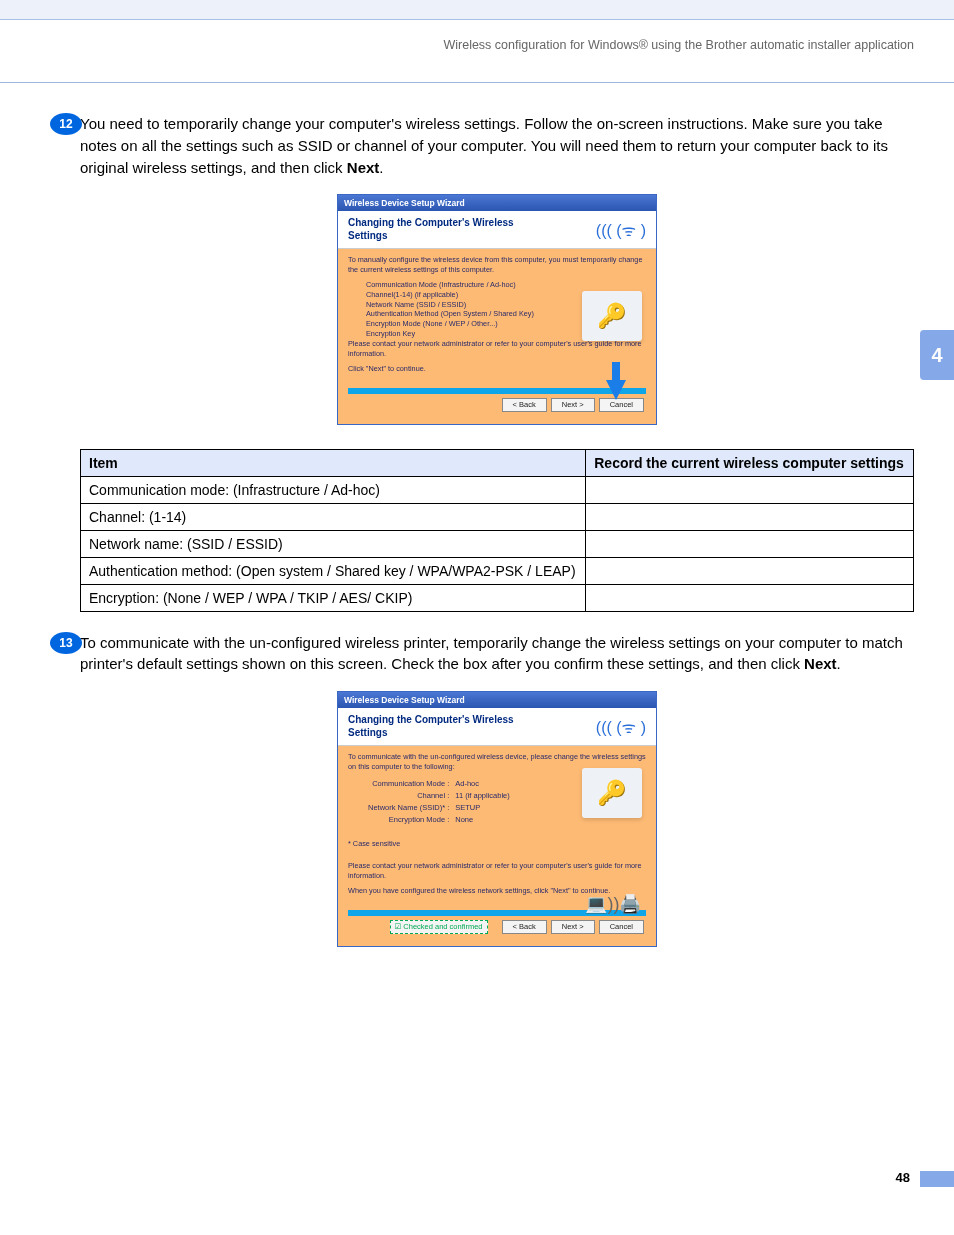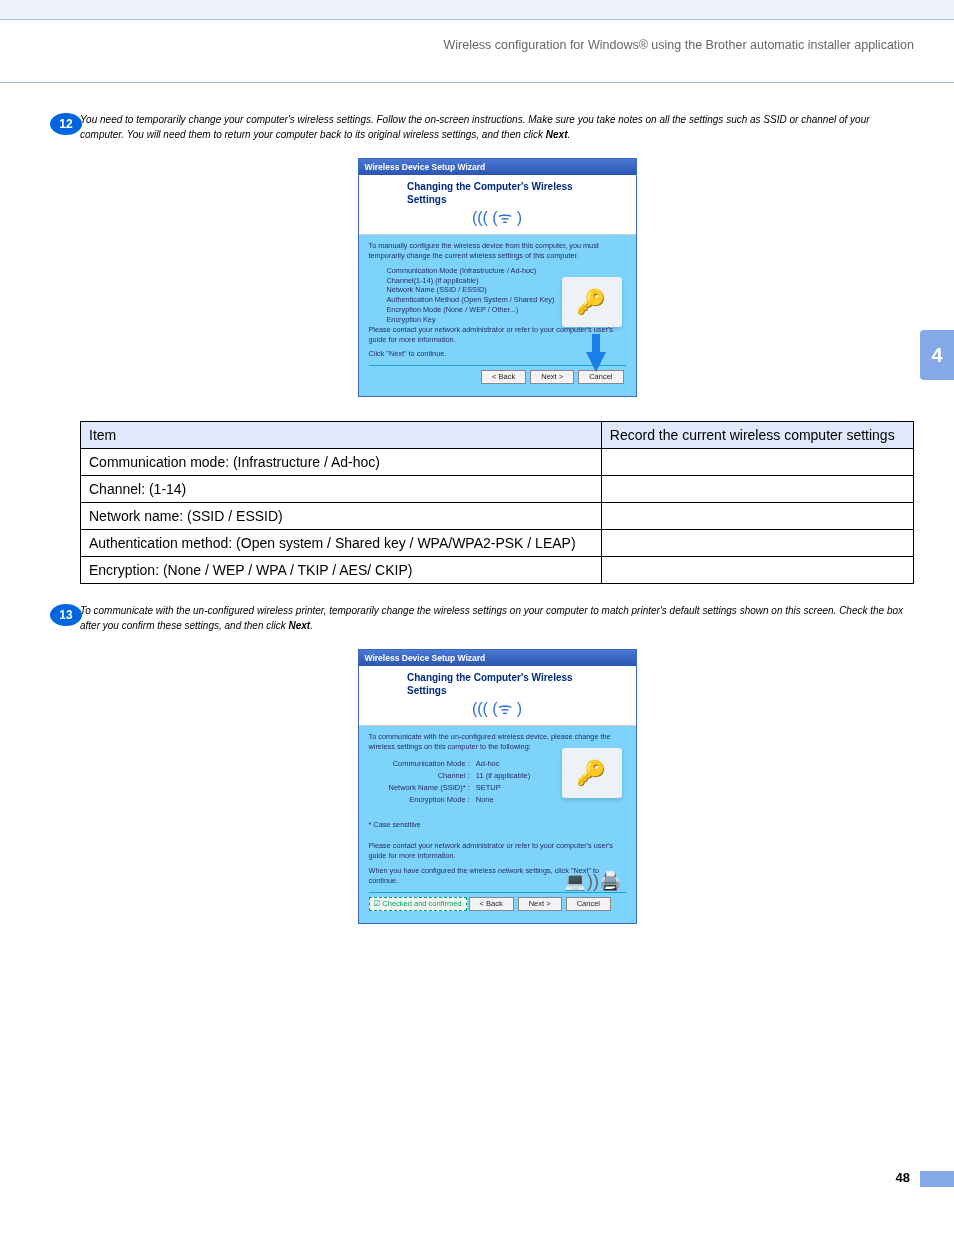--- a/index.html
+++ b/index.html
@@ -27,47 +27,46 @@
     width: 32px; height: 22px;
     background: #0066e0;
     color: #fff;
     border-radius: 50%;
     font-size: 12px;
     font-weight: bold;
     display: flex;
     align-items: center;
     justify-content: center;
   }
-  .step-text { font-size: 10px; line-height: 1.45; font-style: italic; }
+  .step-text { font-size: 15px; line-height: 1.45; }
   .step-text b { font-weight: bold; }
 
   
   .dialog {
-    width: 279px;
+    width: 320px;
     margin: 14px auto 24px auto;
     border: 1px solid #3a66c4;
-    background: #7dd3fc;
+    background: #fdba74;
     font-size: 8px;
     color: #3a3a7a;
   }
   .dialog-title {
     background: linear-gradient(#4b78d4, #2a55b0);
     color: #fff;
     font-weight: bold;
     padding: 3px 6px;
     font-size: 8.5px;
   }
   .dialog-head {
     display: flex;
     align-items: center;
     justify-content: space-between;
     padding: 6px 10px;
     border-bottom: 1px solid #ccc;
     background: #fff;
-    flex-direction: column;
   }
   .dialog-head-text { color: #002a80; font-weight: bold; font-size: 10px; line-height: 1.25; max-width: 180px; }
   .wifi-logo { font-size: 16px; color: #2a6fd8; }
   .dialog-body { padding: 6px 10px 8px 10px; font-size: 7.3px; color: #2a2a6a; line-height: 1.35; position: relative; }
   .dialog-body p { margin-bottom: 5px; }
   .dialog-body .indent { padding-left: 18px; }
   .key-img {
     position: absolute;
     right: 14px; top: 42px;
     width: 60px; height: 50px;
@@ -91,22 +90,22 @@
   }
   .arrow-stem {
     position: absolute;
     right: 36px; bottom: 42px;
     width: 8px; height: 20px;
     background: #1a7de8;
   }
   .dialog-btns {
     text-align: right;
     padding: 0 0 4px 0;
-    border-top: 1px solid #0ea5e9;
-    margin-top: 6px;
+    border-top: 6px solid #0ea5e9;
+    margin-top: 14px;
   }
   .dialog-btns .btn, .chkbox {
     display: inline-block;
     border: 1px solid #888;
     background: #f4f4f4;
     padding: 1px 10px;
     font-size: 7.5px;
     margin: 4px 2px 0 0;
     color: #222;
   }
@@ -118,21 +117,21 @@
     border-collapse: collapse;
     margin: 10px 0 20px 0;
     font-size: 14px;
   }
   table.settings th, table.settings td {
     border: 1px solid #000;
     padding: 5px 8px;
     text-align: left;
     vertical-align: top;
   }
-  table.settings th { background: #dfe9fb; font-weight: normal; }
+  table.settings th { background: #dfe9fb; font-weight: bold; }
 
   
   .side-tab {
     position: absolute;
     right: 0; top: 330px;
     width: 34px; height: 50px;
     background: #84a8e8;
     color: #fff;
     font-size: 20px;
     font-weight: bold;
@@ -271,21 +270,21 @@
               <td>Encryption Mode :</td>
               <td>None</td>
             </tr>
       </tbody>
         </table>
       <div style="margin:12px 0;">* Case sensitive</div>
       <p>Please contact your network administrator or refer to your computer's user's guide for more information.</p>
       <p>When you have configured the wireless network settings, click "Next" to continue.</p>
       <div class="key-img" style="top:22px;">🔑</div>
       <div style="position:absolute; right:14px; bottom:30px;" class="devices">💻))🖨️</div>
-      <div class="dialog-btns" style="display:flex;align-items:center;justify-content:flex-start;">
+      <div class="dialog-btns" style="display:flex;align-items:center;justify-content:flex-end;gap:12px;">
         <span class="chkbox">☑ Checked and confirmed</span>
         <span>
           <span class="btn">&lt; Back</span>
           <span class="btn">Next &gt;</span>
           <span class="btn">Cancel</span>
         </span>
       </div>
     </div>
   </div>
 

